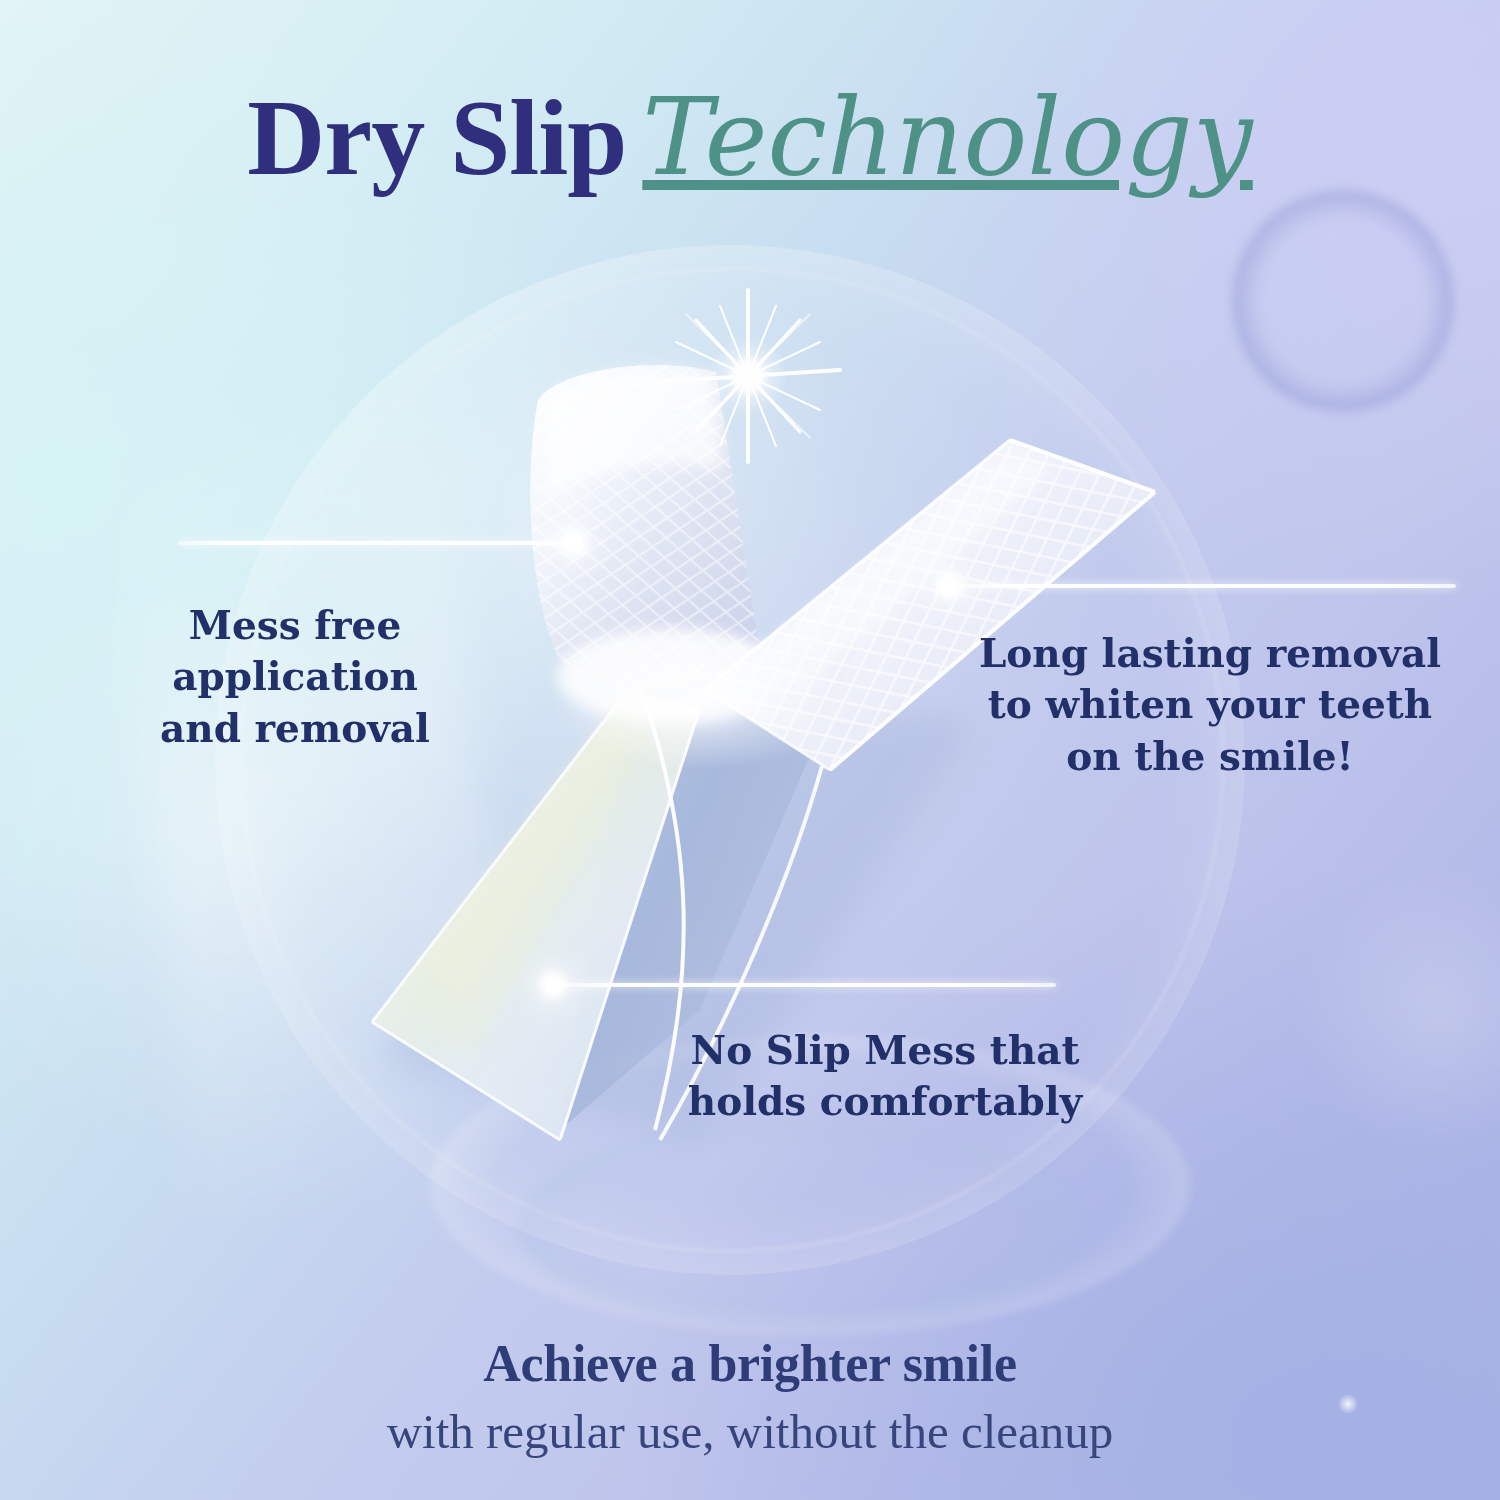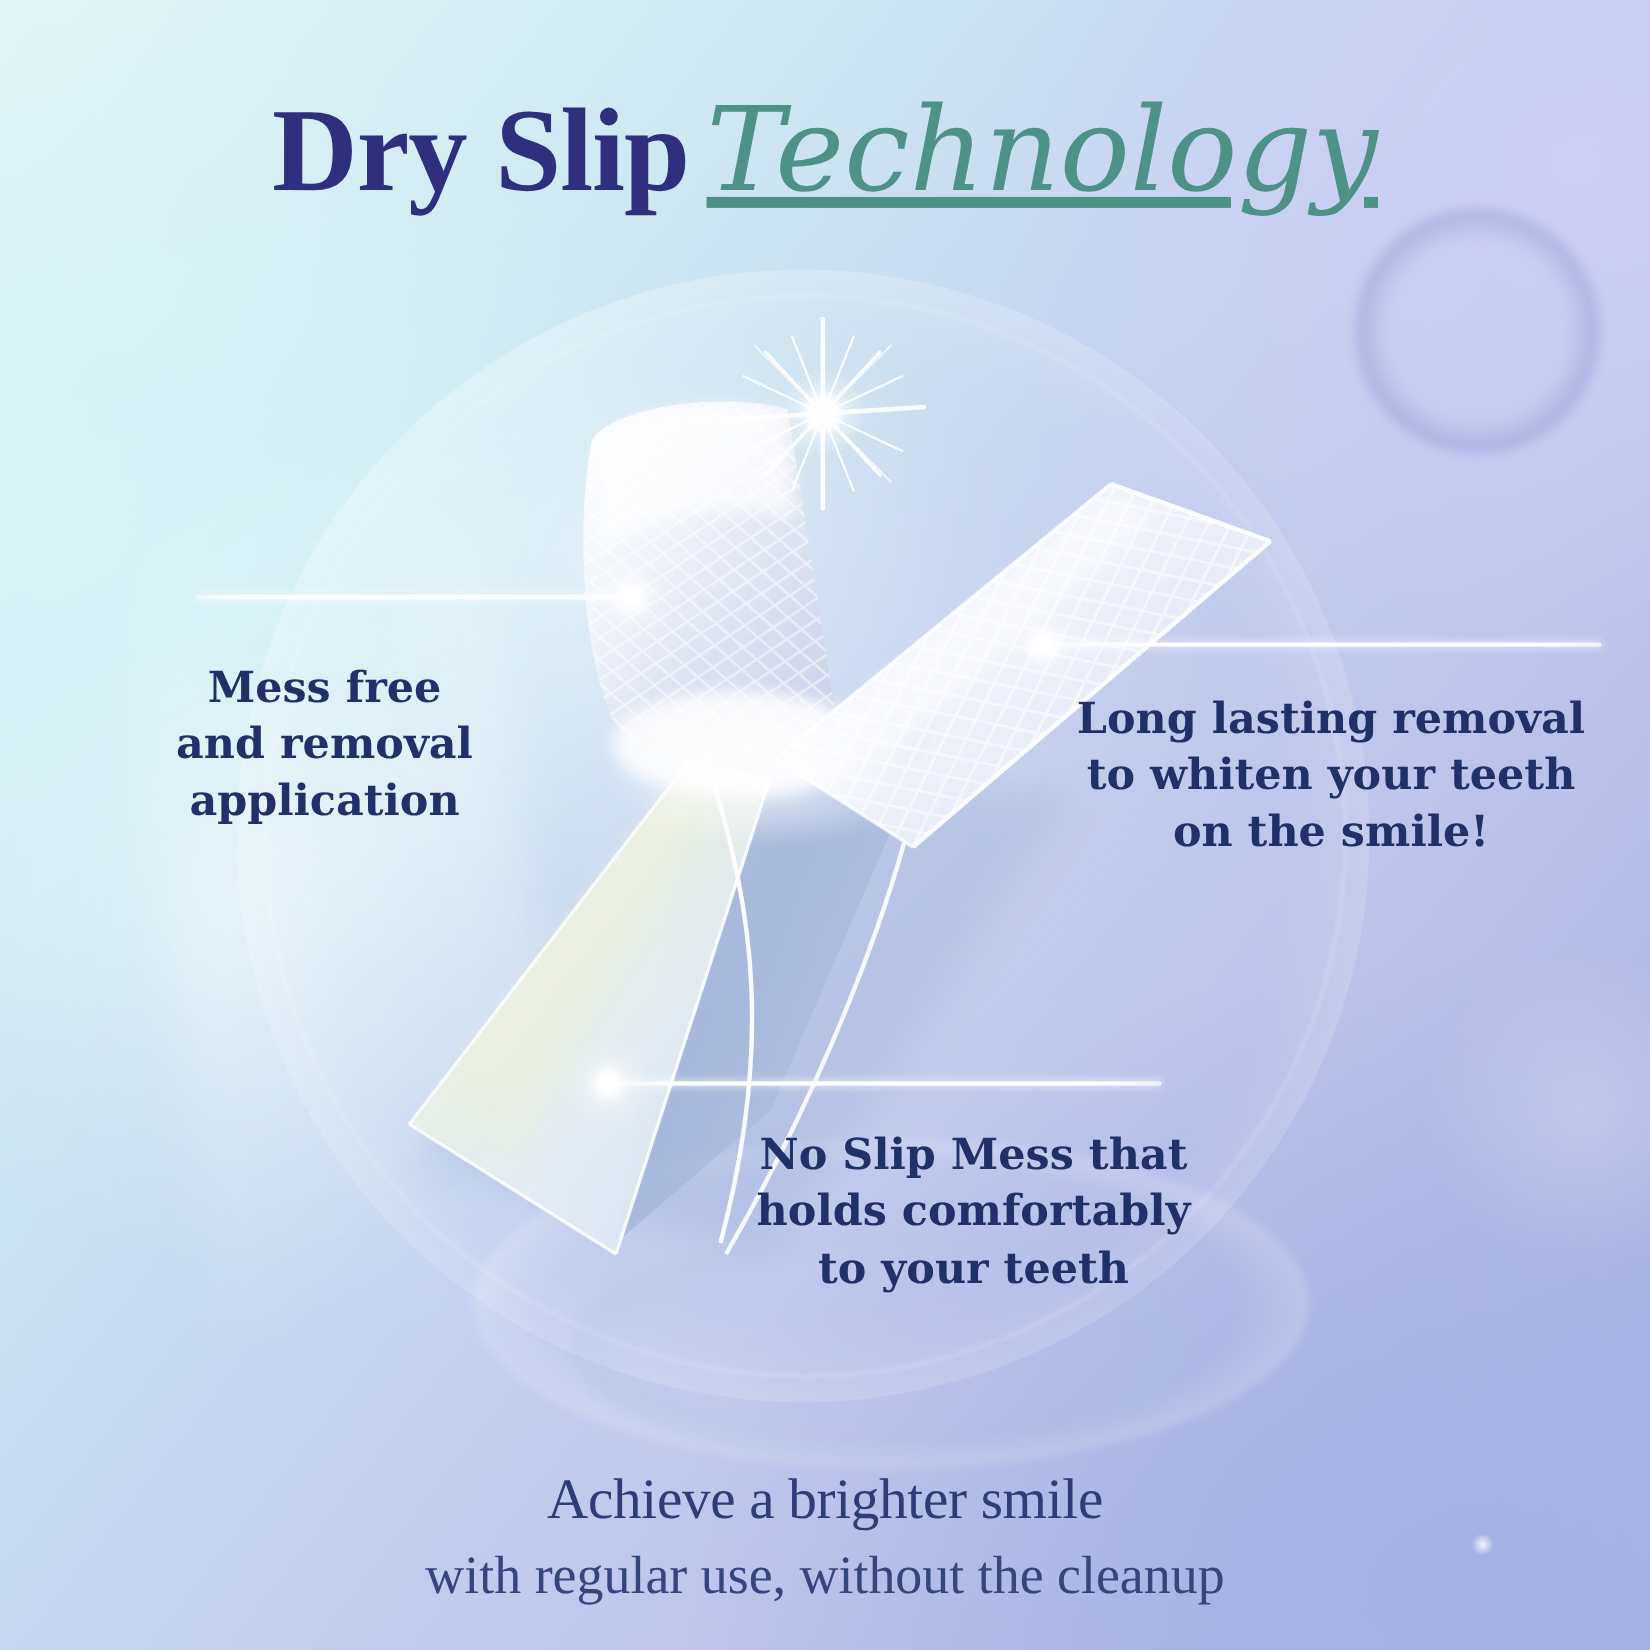--- a/index.html
+++ b/index.html
@@ -172,21 +172,21 @@
     position: absolute;
     left: 0; top: 1332px;
     width: 1500px;
     text-align: center;
     color: #2c3a72;
     font-family: "Liberation Serif", "DejaVu Serif", serif;
   }
   .footer .f1 {
     display: block;
     font-size: 52px;
-    font-weight: normal;
+    font-weight: bold;
     letter-spacing: -0.3px;
     line-height: 1.22;
     color: #2e3c78;
   }
   .footer .f2 {
     display: block;
     font-size: 49px;
     font-weight: normal;
     line-height: 1.28;
     margin-top: 6px;
@@ -332,34 +332,33 @@
   <div class="dot" style="left:566px;  top:535px;"></div>
 
   <div class="leader" style="left:952px;  top:584px; width:504px;"></div>
   <div class="dot" style="left:941px;  top:578px;"></div>
 
   <div class="leader" style="left:556px;  top:983px; width:500px;"></div>
   <div class="dot" style="left:545px;  top:977px;"></div>
 
   <div class="callout" id="callout-left">
     <span class="ln">Mess free</span>
+    <span class="ln">application</span>
     <span class="ln">and removal</span>
-    <span class="ln">application</span>
   </div>
 
   <div class="callout" id="callout-right">
     <span class="ln">Long lasting removal</span>
     <span class="ln">to whiten your teeth</span>
     <span class="ln">on the smile!</span>
   </div>
 
   <div class="callout" id="callout-bottom">
     <span class="ln">No Slip Mess that</span>
     <span class="ln">holds comfortably</span>
-    <span class="ln">to your teeth</span>
   </div>
 
   <div class="footer">
     <span class="f1">Achieve a brighter smile</span>
     <span class="f2">with regular use, without the cleanup</span>
   </div>
 
 </div>
 
 </body></html>

